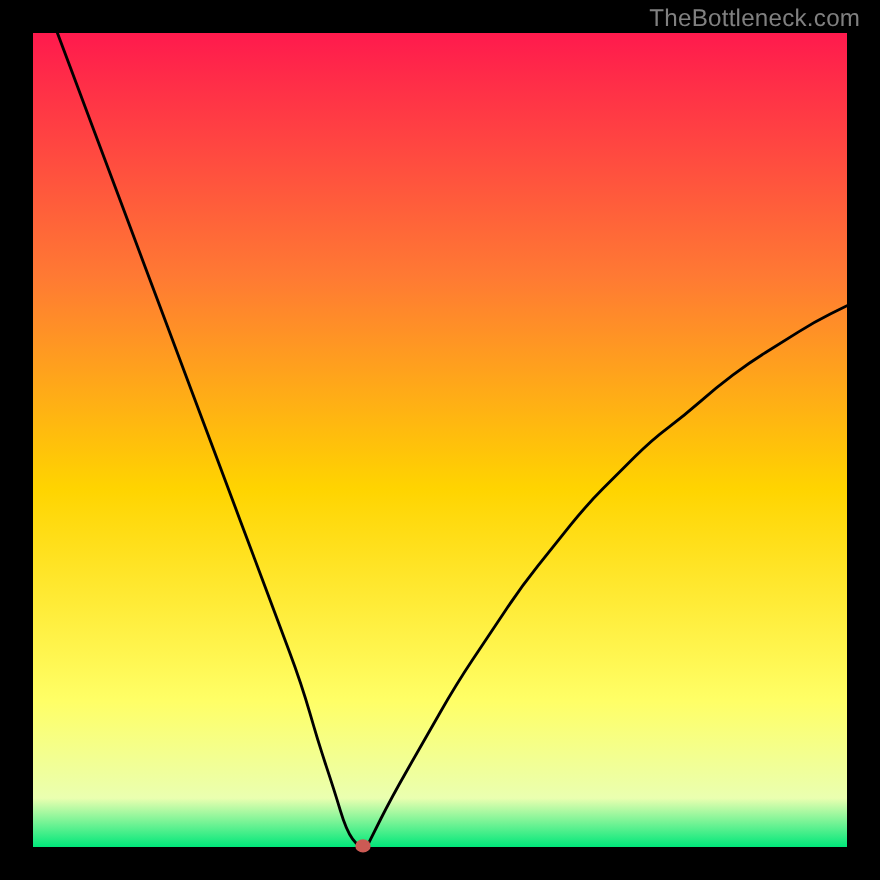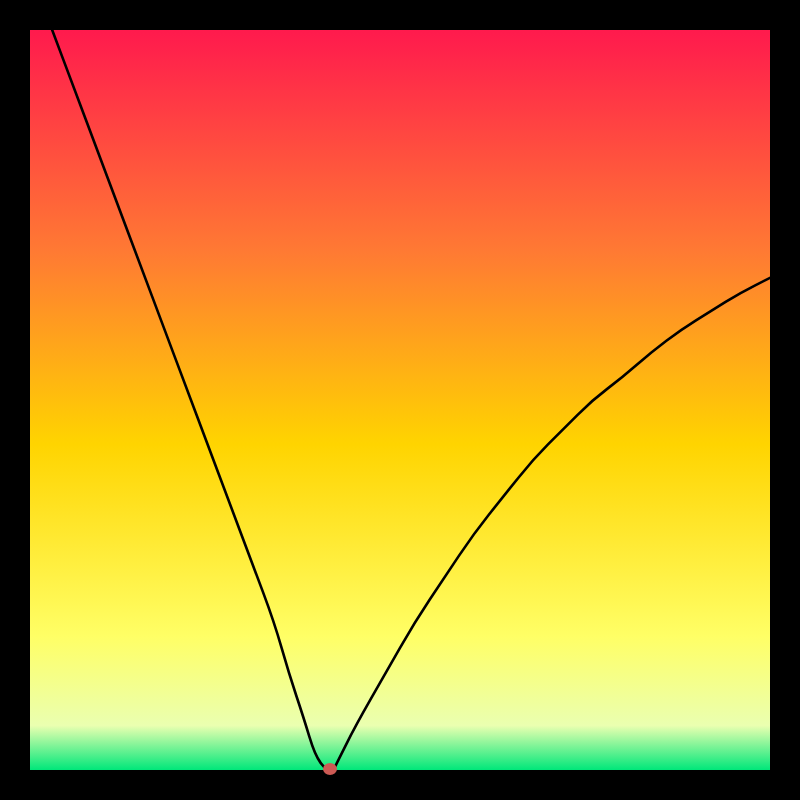--- a/index.html
+++ b/index.html
@@ -41,20 +41,21 @@
     height: 12px;
     border-radius: 7px / 6px;
     background: #cc5a54;
     transform: translate(-50%, -50%);
   }
 </style>
 </head>
 <body>
 
 <div class="frame">
+  <div class="watermark">TheBottleneck.com</div>
   <svg class="plot" viewBox="0 0 740 740" preserveAspectRatio="none">
     <defs>
       <linearGradient id="bg-grad" x1="0" y1="0" x2="0" y2="1">
         <stop offset="0%" stop-color="#ff1a4d"></stop>
         <stop offset="30%" stop-color="#ff7a33"></stop>
         <stop offset="56%" stop-color="#ffd400"></stop>
         <stop offset="82%" stop-color="#ffff66"></stop>
         <stop offset="94%" stop-color="#eaffb0"></stop>
         <stop offset="100%" stop-color="#00e77a"></stop>
       </linearGradient>

